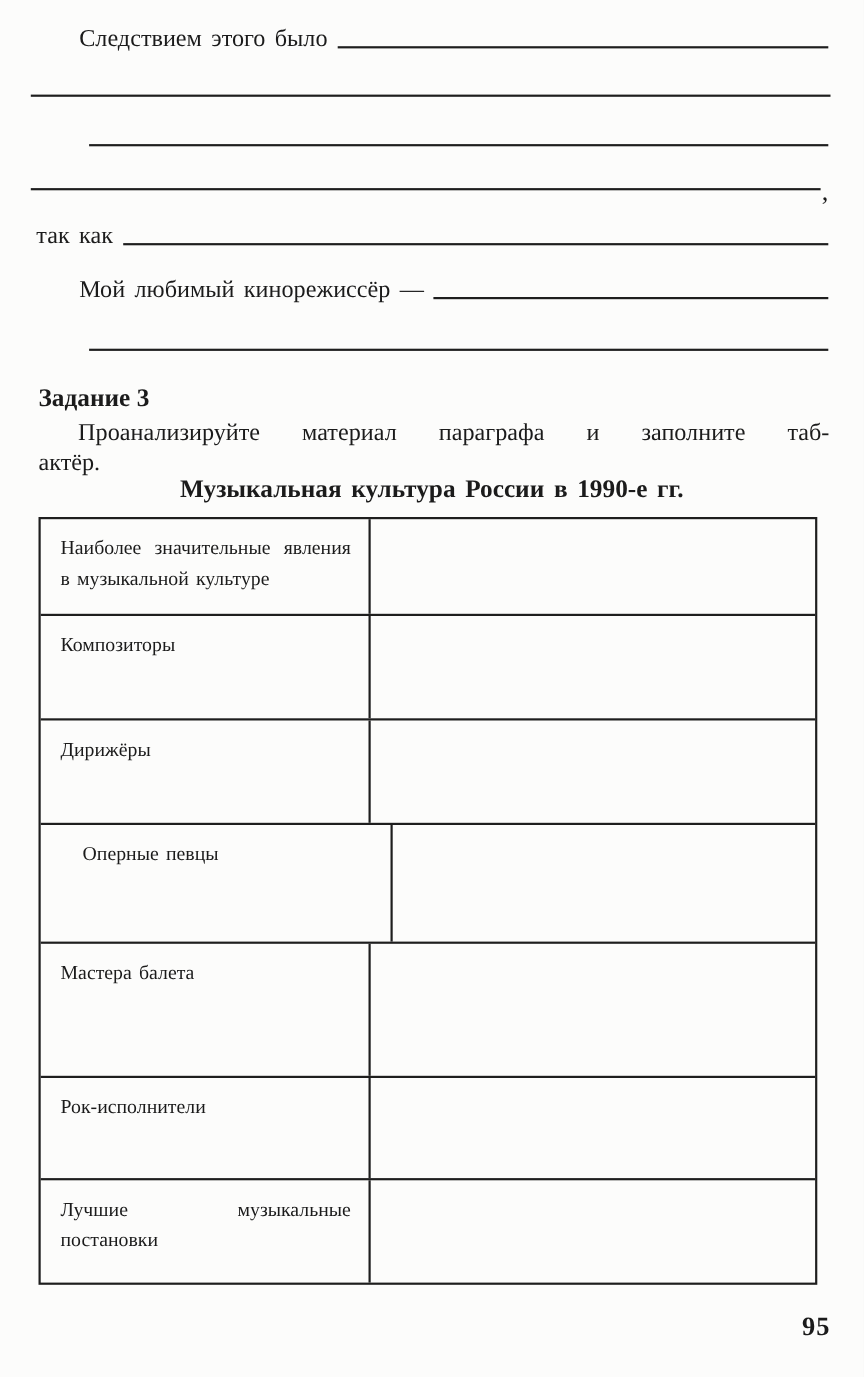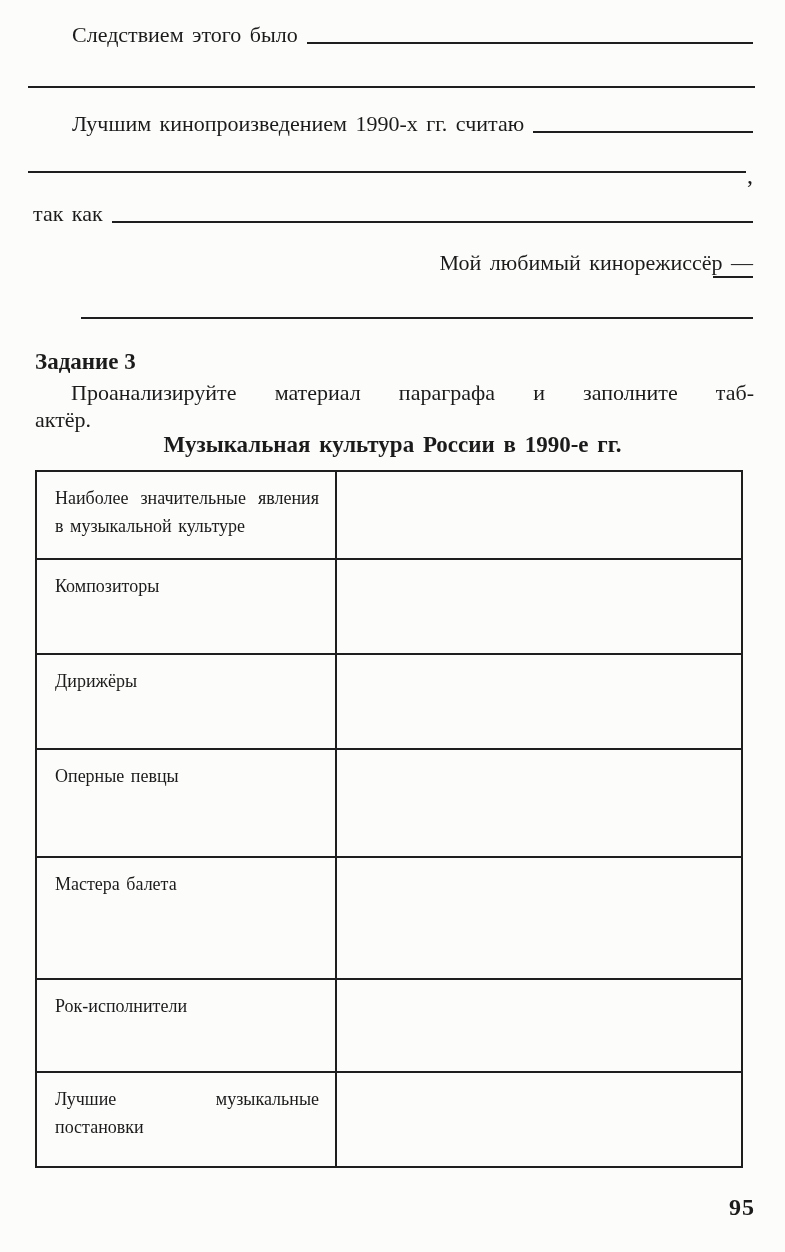--- a/index.html
+++ b/index.html
@@ -118,35 +118,34 @@
 <div class="page">
 
   <div class="fillrow txt" style="left:72px; top:22px; width:681px;">
     <span class="label">Следствием этого было</span>
     <span class="blank"></span>
   </div>
 
   <div class="hr" style="left:28px; top:86px; width:727px;"></div>
 
   <div class="fillrow txt" style="left:72px; top:111px; width:681px;">
-    <span class="label">Лучшим кинопроизведением 1990-х гг. считаю</span>
     <span class="blank"></span>
   </div>
 
   <div class="comma-row" style="left:28px; top:152px; width:725px;">
     <span class="blank nogap"></span>
     <span class="comma">,</span>
   </div>
 
   <div class="fillrow txt" style="left:33px; top:201px; width:720px;">
     <span class="label">так как</span>
     <span class="blank"></span>
   </div>
 
-  <div class="fillrow txt" style="left:72px; top:250px; width:681px;flex-direction:column;">
+  <div class="fillrow txt" style="left:72px; top:250px; width:681px;">
     <span class="label">Мой любимый кинорежиссёр —</span>
     <span class="blank"></span>
   </div>
 
   <div class="fillrow txt" style="left:72px; top:297px; width:681px;">
     <span class="blank"></span>
   </div>
 
   <div class="heading" style="left:35px; top:349px;">Задание 3</div>
 
@@ -161,21 +160,21 @@
       <div class="tcell-r"></div>
     </div>
     <div class="trow" style="height:101px;">
       <div class="tcell-l">Композиторы</div>
       <div class="tcell-r"></div>
     </div>
     <div class="trow" style="height:101px;">
       <div class="tcell-l">Дирижёры</div>
       <div class="tcell-r"></div>
     </div>
-    <div class="trow" style="height:115px;">
+    <div class="trow" style="height:115px;padding-left:20px;">
       <div class="tcell-l">Оперные певцы</div>
       <div class="tcell-r"></div>
     </div>
     <div class="trow" style="height:130px;">
       <div class="tcell-l">Мастера балета</div>
       <div class="tcell-r"></div>
     </div>
     <div class="trow" style="height:99px;">
       <div class="tcell-l">Рок-исполнители</div>
       <div class="tcell-r"></div>

